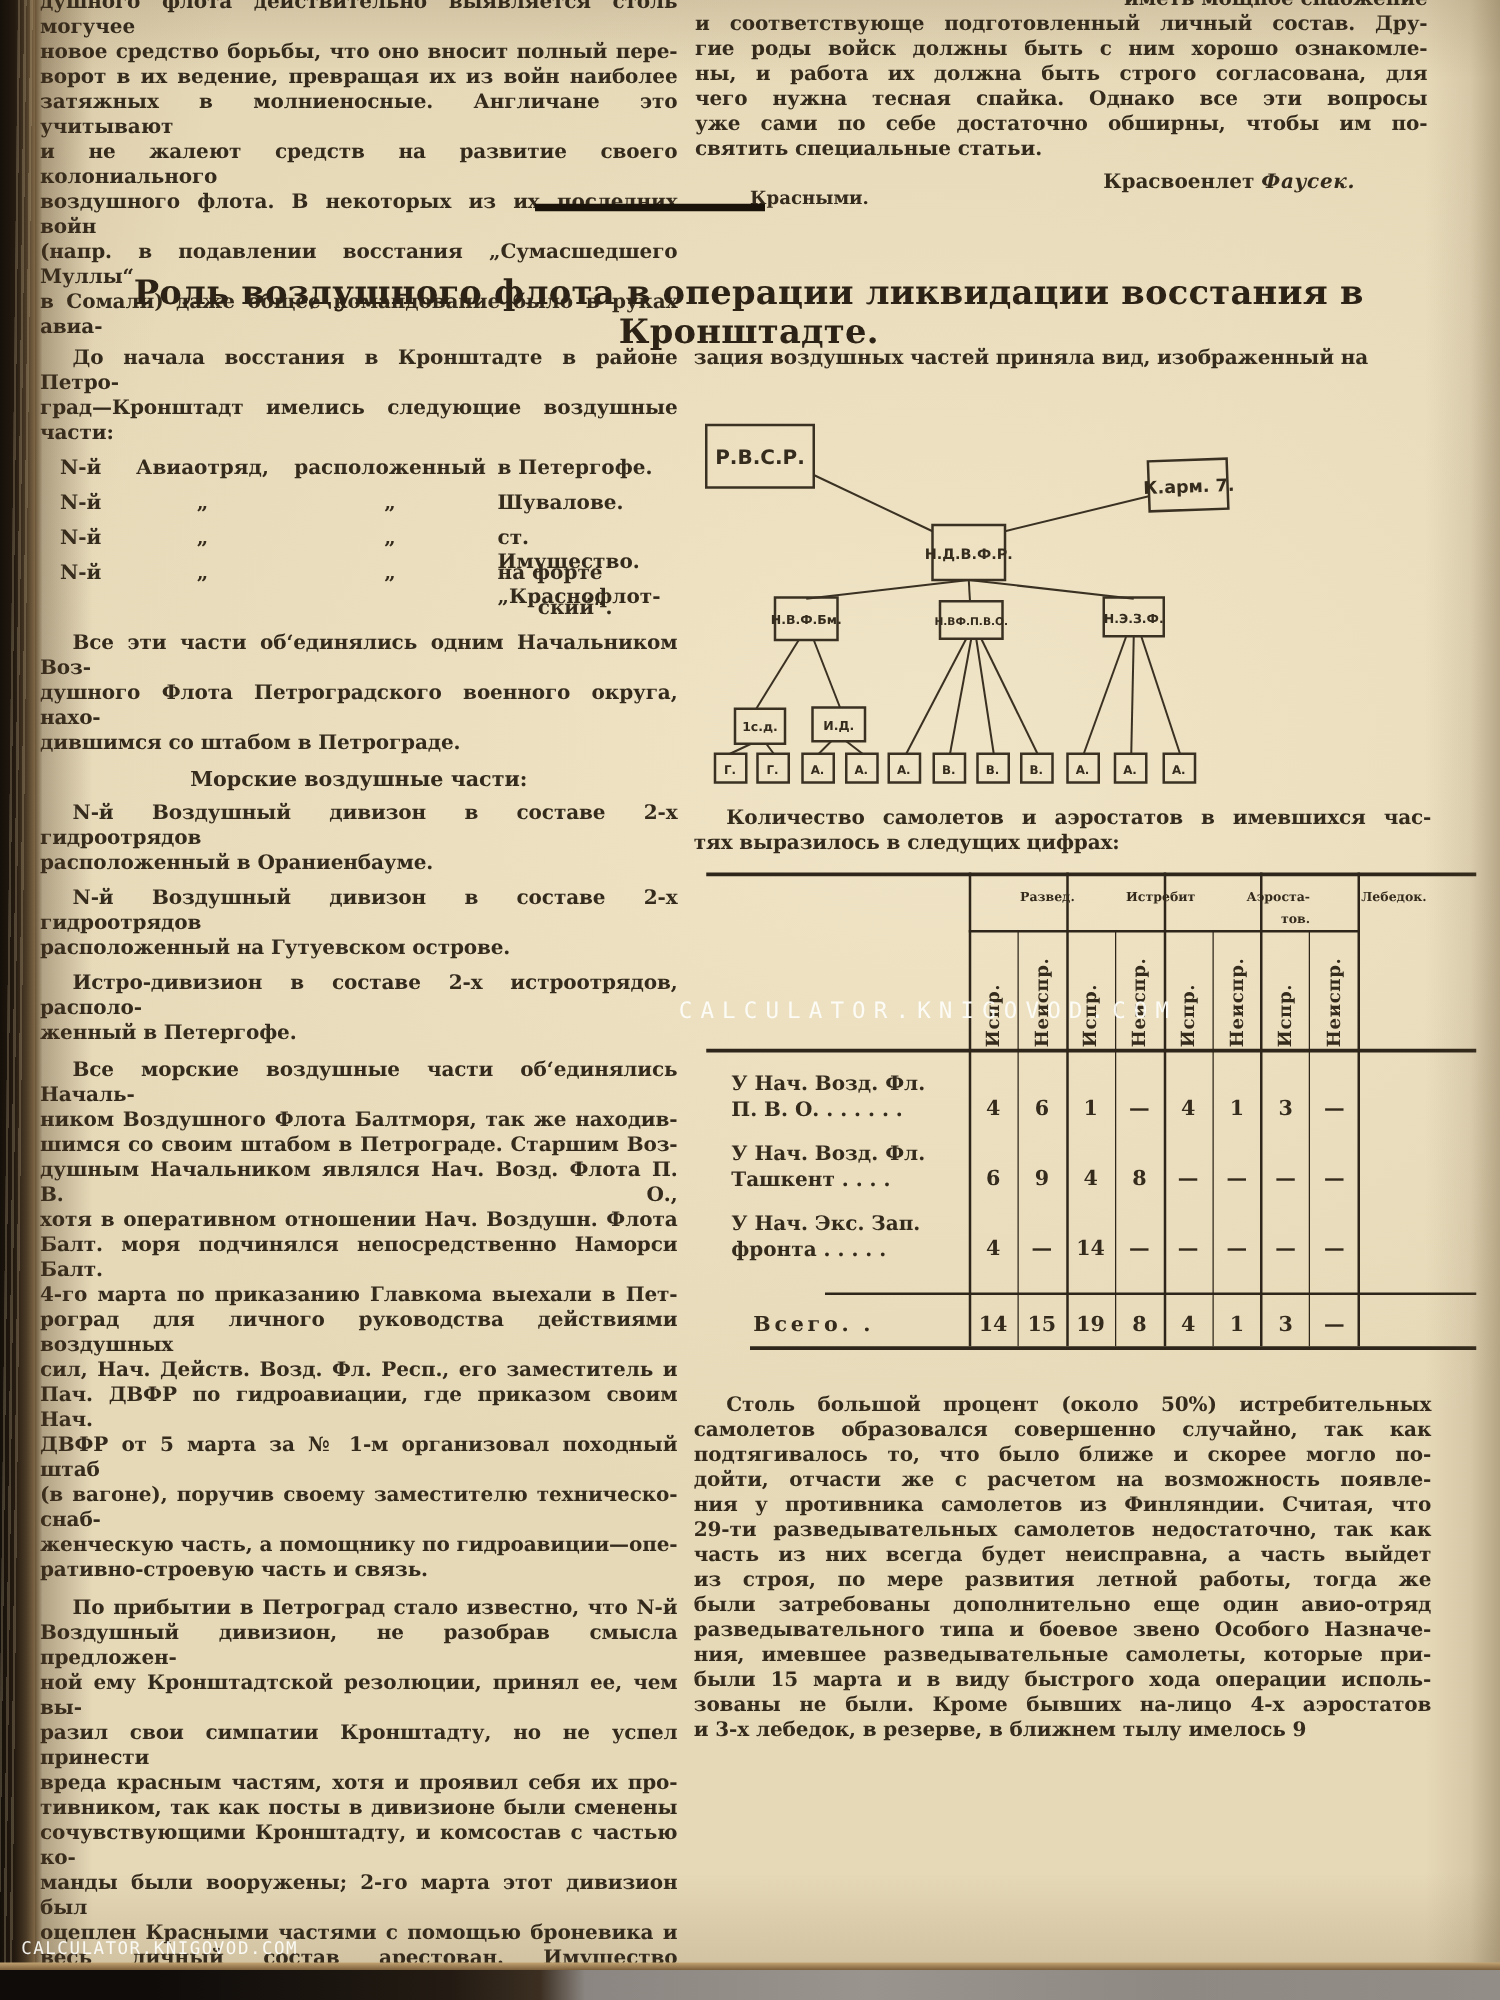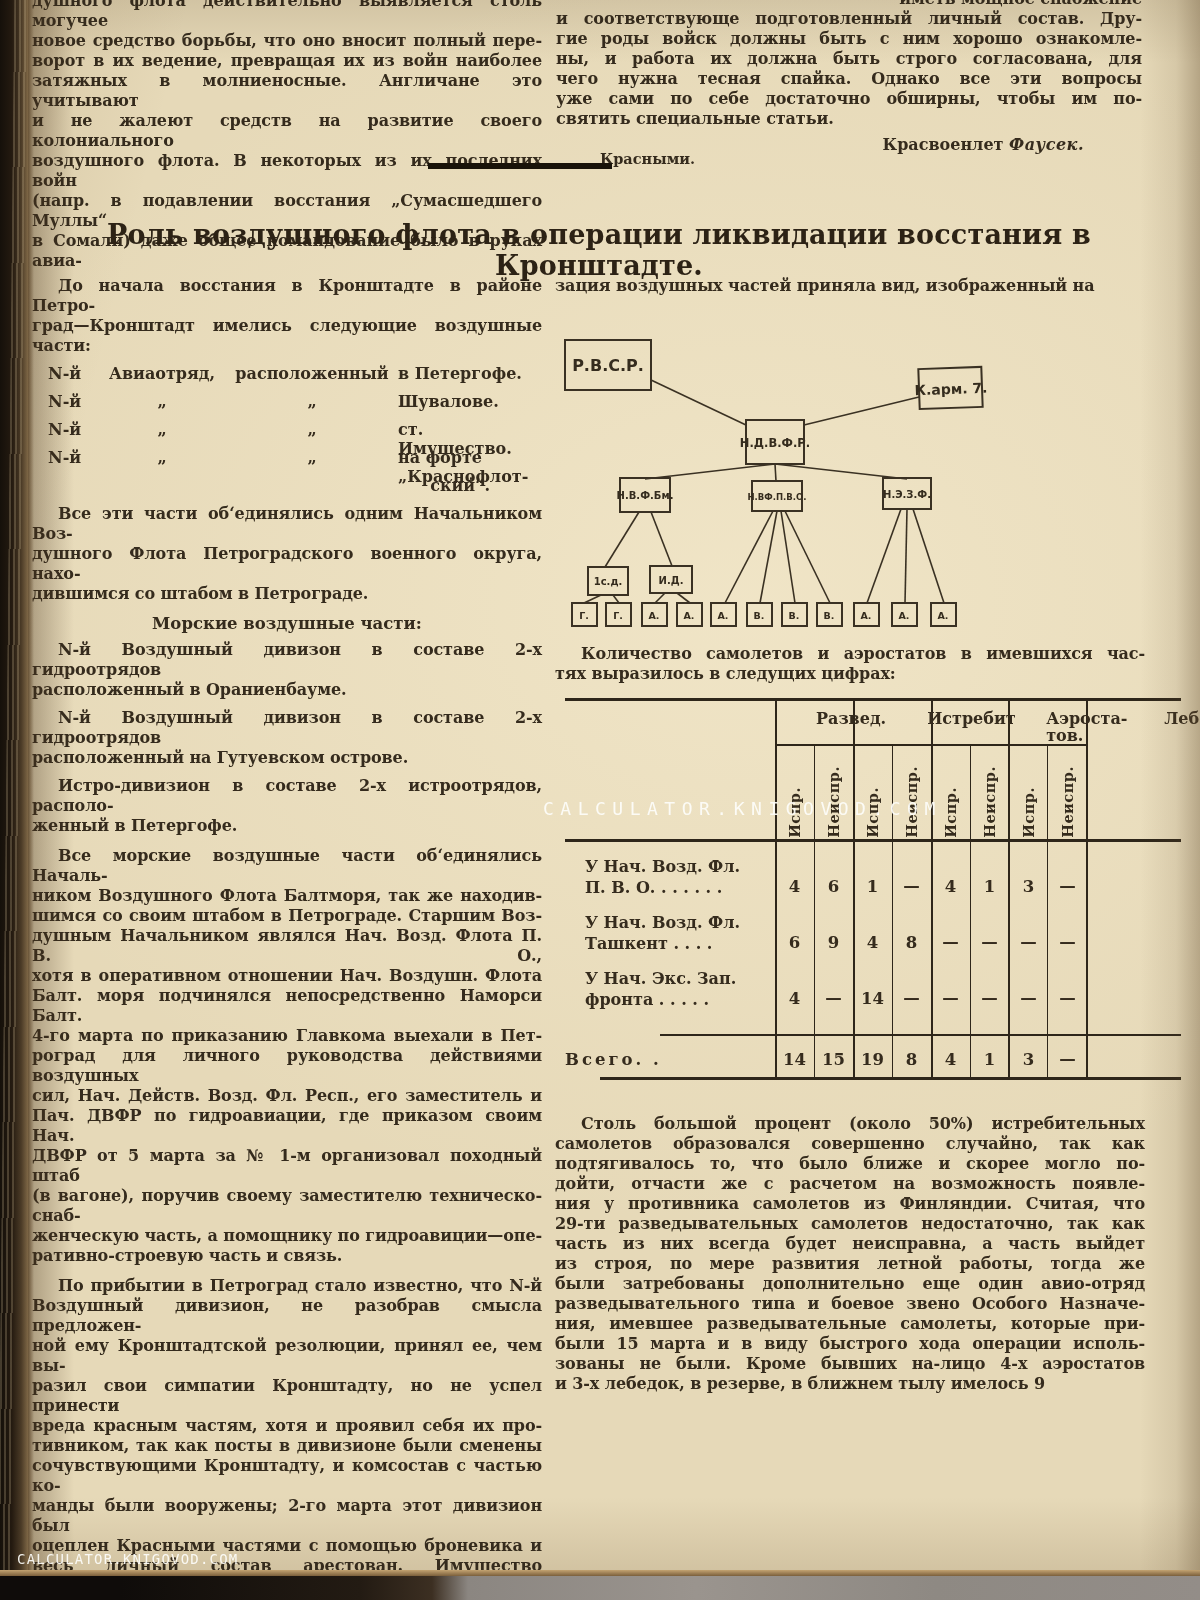--- a/index.html
+++ b/index.html
@@ -62,30 +62,30 @@
   .dg-box{stroke:#3a3123;stroke-width:2;fill:none;}
   .dg-t{fill:#352c1e;font-family:"DejaVu Sans",sans-serif;font-weight:700;}
   
   #caption{margin-top:6px;}
   
   #xtable{position:relative;margin-top:14px;margin-left:10px;width:616px;height:386px;
     font-weight:700;color:#352b1d;}
   .hr{position:absolute;background:#2e261a;}
   .vr{position:absolute;background:#2e261a;}
   #tgroups{position:absolute;left:210px;top:6px;width:312px;display:flex;}
-  #tgroups .tg{text-align:left;font-size:16px;line-height:17px;padding-top:6px;padding-left:41px;}
+  #tgroups .tg{text-align:right;font-size:10px;line-height:17px;padding-top:6px;padding-left:41px;}
   #tsubs{position:absolute;left:210px;top:50px;width:312px;height:90px;display:flex;}
   #tsubs .ts{width:39px;display:flex;align-items:flex-end;justify-content:center;}
   #tsubs .ts span{writing-mode:vertical-rl;transform:rotate(180deg);font-size:14.5px;letter-spacing:.5px;padding-bottom:2px;}
   #trows{position:absolute;left:0;top:146px;width:522px;}
   .trow{display:grid;grid-template-columns:210px repeat(8,39px);height:56px;align-items:end;}
   .trow .tlabel{padding-left:20px;font-size:16px;line-height:21px;padding-bottom:2px;}
   .trow .tv{text-align:center;font-size:16.5px;padding-bottom:4px;}
   #trow-total{position:absolute;left:0;top:346px;display:grid;grid-template-columns:210px repeat(8,39px);height:30px;align-items:center;}
-  #trow-total .tlabel{text-align:left;padding-right:38px;font-size:16.5px;letter-spacing:3px;}
+  #trow-total .tlabel{text-align:center;padding-right:38px;font-size:16.5px;letter-spacing:3px;}
   #trow-total .tv{text-align:center;font-size:16.5px;}
   
   .wm{position:absolute;font-family:"DejaVu Sans Mono",monospace;color:rgba(253,253,250,.93);white-space:nowrap;}
   #wm-mid{left:543px;top:798px;font-size:18px;letter-spacing:6.5px;}
   #wm-bottom{left:17px;top:1551px;font-size:14px;letter-spacing:1.2px;}
 </style>
 </head>
 <body>
 
 <div id="photo">

